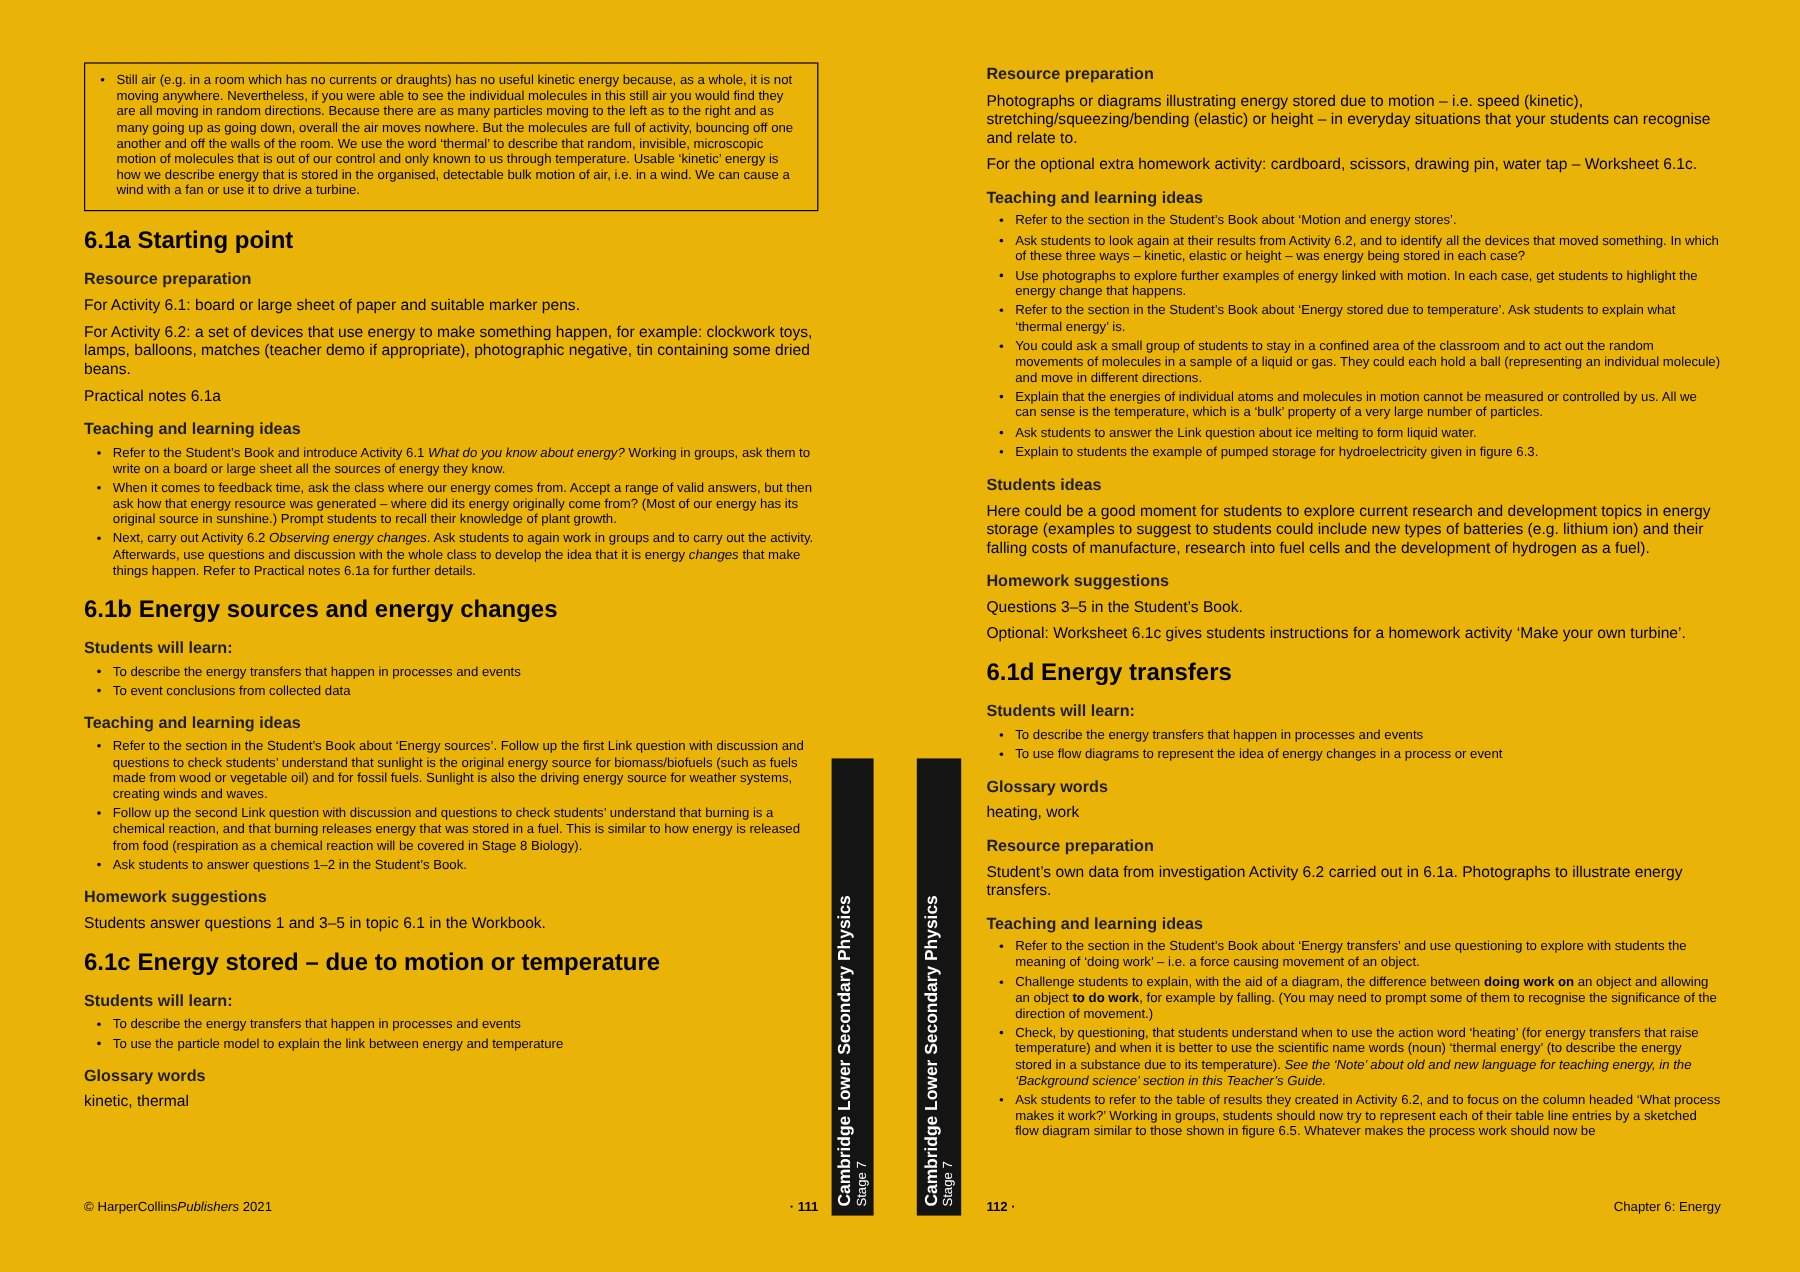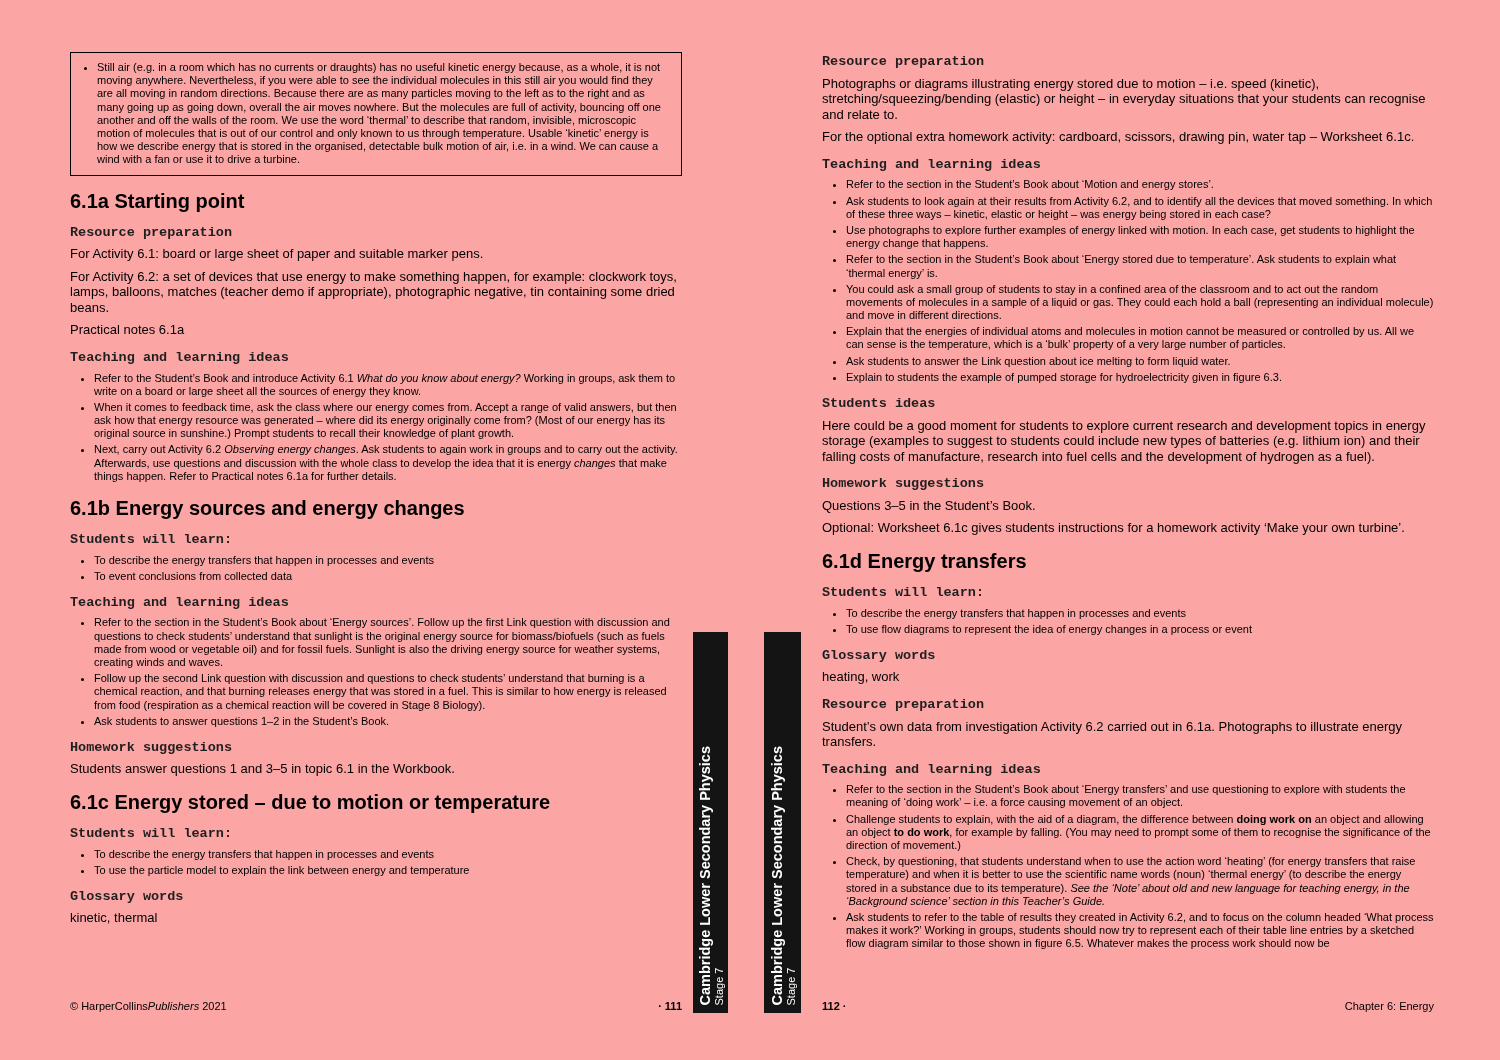--- a/index.html
+++ b/index.html
@@ -9,21 +9,21 @@
     width: 1500px;
     height: 1060px;
     font-family: "Liberation Sans", sans-serif;
     color: #000;
     overflow: hidden;
   }
   .canvas {
     position: relative;
     width: 1500px;
     height: 1060px;
-    background: #fca5a5;
+    background: #eab308;
   }
   .page {
     position: absolute;
     top: 0;
     width: 612px;
     height: 1060px;
   }
   .page-left  { left: 70px; }
   .page-right { left: 822px; }
   .page-body {
@@ -40,21 +40,20 @@
     margin: 14px 0 7px 0;
     line-height: 1.15;
     color: #000;
   }
   .doc-h2 {
     font-size: 13.5px;
     font-weight: bold;
     margin: 12px 0 6px 0;
     line-height: 1.15;
     color: #1f1f1f;
-    font-family: Liberation Mono, monospace;
   }
   .doc-p {
     font-size: 13px;
     line-height: 1.2;
     margin: 0 0 7px 0;
   }
   .doc-ul {
     margin: 2px 0 8px 0;
     padding-left: 24px;
     list-style: disc outside;

